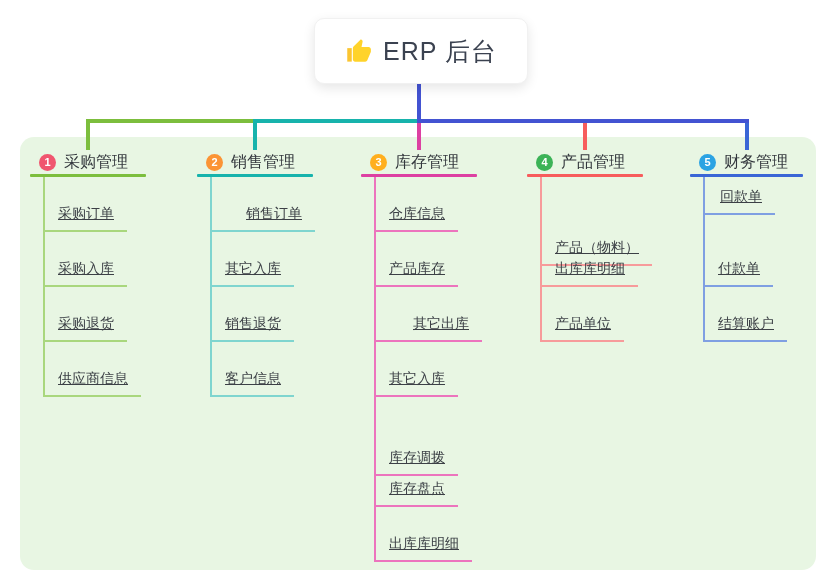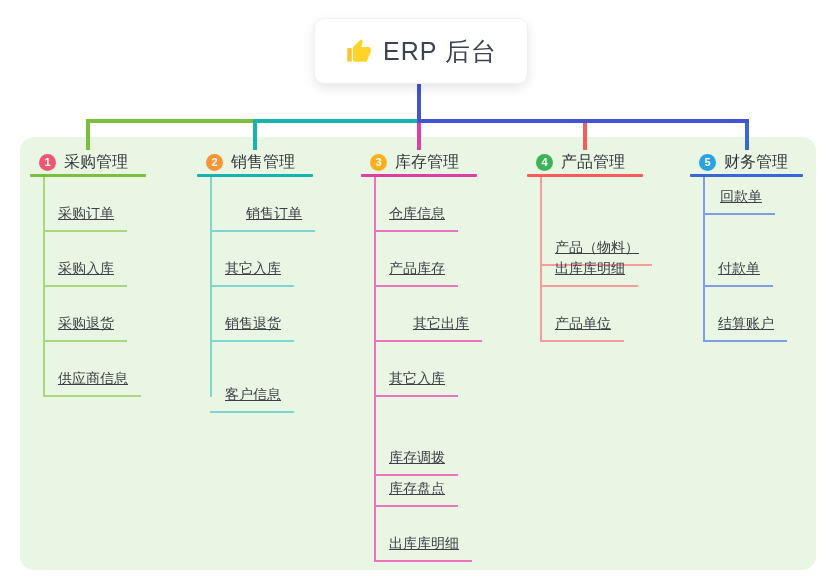--- a/index.html
+++ b/index.html
@@ -72,21 +72,21 @@
       <div class="child-item" style="left: 43px; top: 370px; border-bottom-color: rgb(169, 215, 125);">供应商信息</div>
       <div class="branch-header" style="left: 206px; top: 151px;">
         <span class="badge" style="background: rgb(251, 148, 53);">2</span>
         <span class="branch-title">销售管理</span>
       </div>
       <div class="branch-underline" style="left: 197px; top: 174px; width: 116px; background: rgb(23, 179, 172);"></div>
       <div class="vline" style="left: 210px; top: 177px; width: 2px; height: 220px; background: rgb(127, 213, 207);"></div>
       <div class="child-item" style="left: 210px; top: 205px; border-bottom-color: rgb(127, 213, 207); padding-left: 36px;">销售订单</div>
       <div class="child-item" style="left: 210px; top: 260px; border-bottom-color: rgb(127, 213, 207);">其它入库</div>
       <div class="child-item" style="left: 210px; top: 315px; border-bottom-color: rgb(127, 213, 207);">销售退货</div>
-      <div class="child-item" style="left: 210px; top: 370px; border-bottom-color: rgb(127, 213, 207); margin-top: 16px;">客户信息</div>
+      <div class="child-item" style="left: 210px; top: 370px; border-bottom-color: rgb(127, 213, 207);">客户信息</div>
       <div class="branch-header" style="left: 370px; top: 151px;">
         <span class="badge" style="background: rgb(255, 175, 30);">3</span>
         <span class="branch-title">库存管理</span>
       </div>
       <div class="branch-underline" style="left: 361px; top: 174px; width: 116px; background: rgb(221, 64, 162);"></div>
       <div class="vline" style="left: 374px; top: 177px; width: 2px; height: 385px; background: rgb(236, 116, 189);"></div>
       <div class="child-item" style="left: 374px; top: 205px; border-bottom-color: rgb(236, 116, 189);">仓库信息</div>
       <div class="child-item" style="left: 374px; top: 260px; border-bottom-color: rgb(236, 116, 189);">产品库存</div>
       <div class="child-item" style="left: 374px; top: 315px; border-bottom-color: rgb(236, 116, 189); padding-left: 39px;">其它出库</div>
       <div class="child-item" style="left: 374px; top: 370px; border-bottom-color: rgb(236, 116, 189);">其它入库</div>

